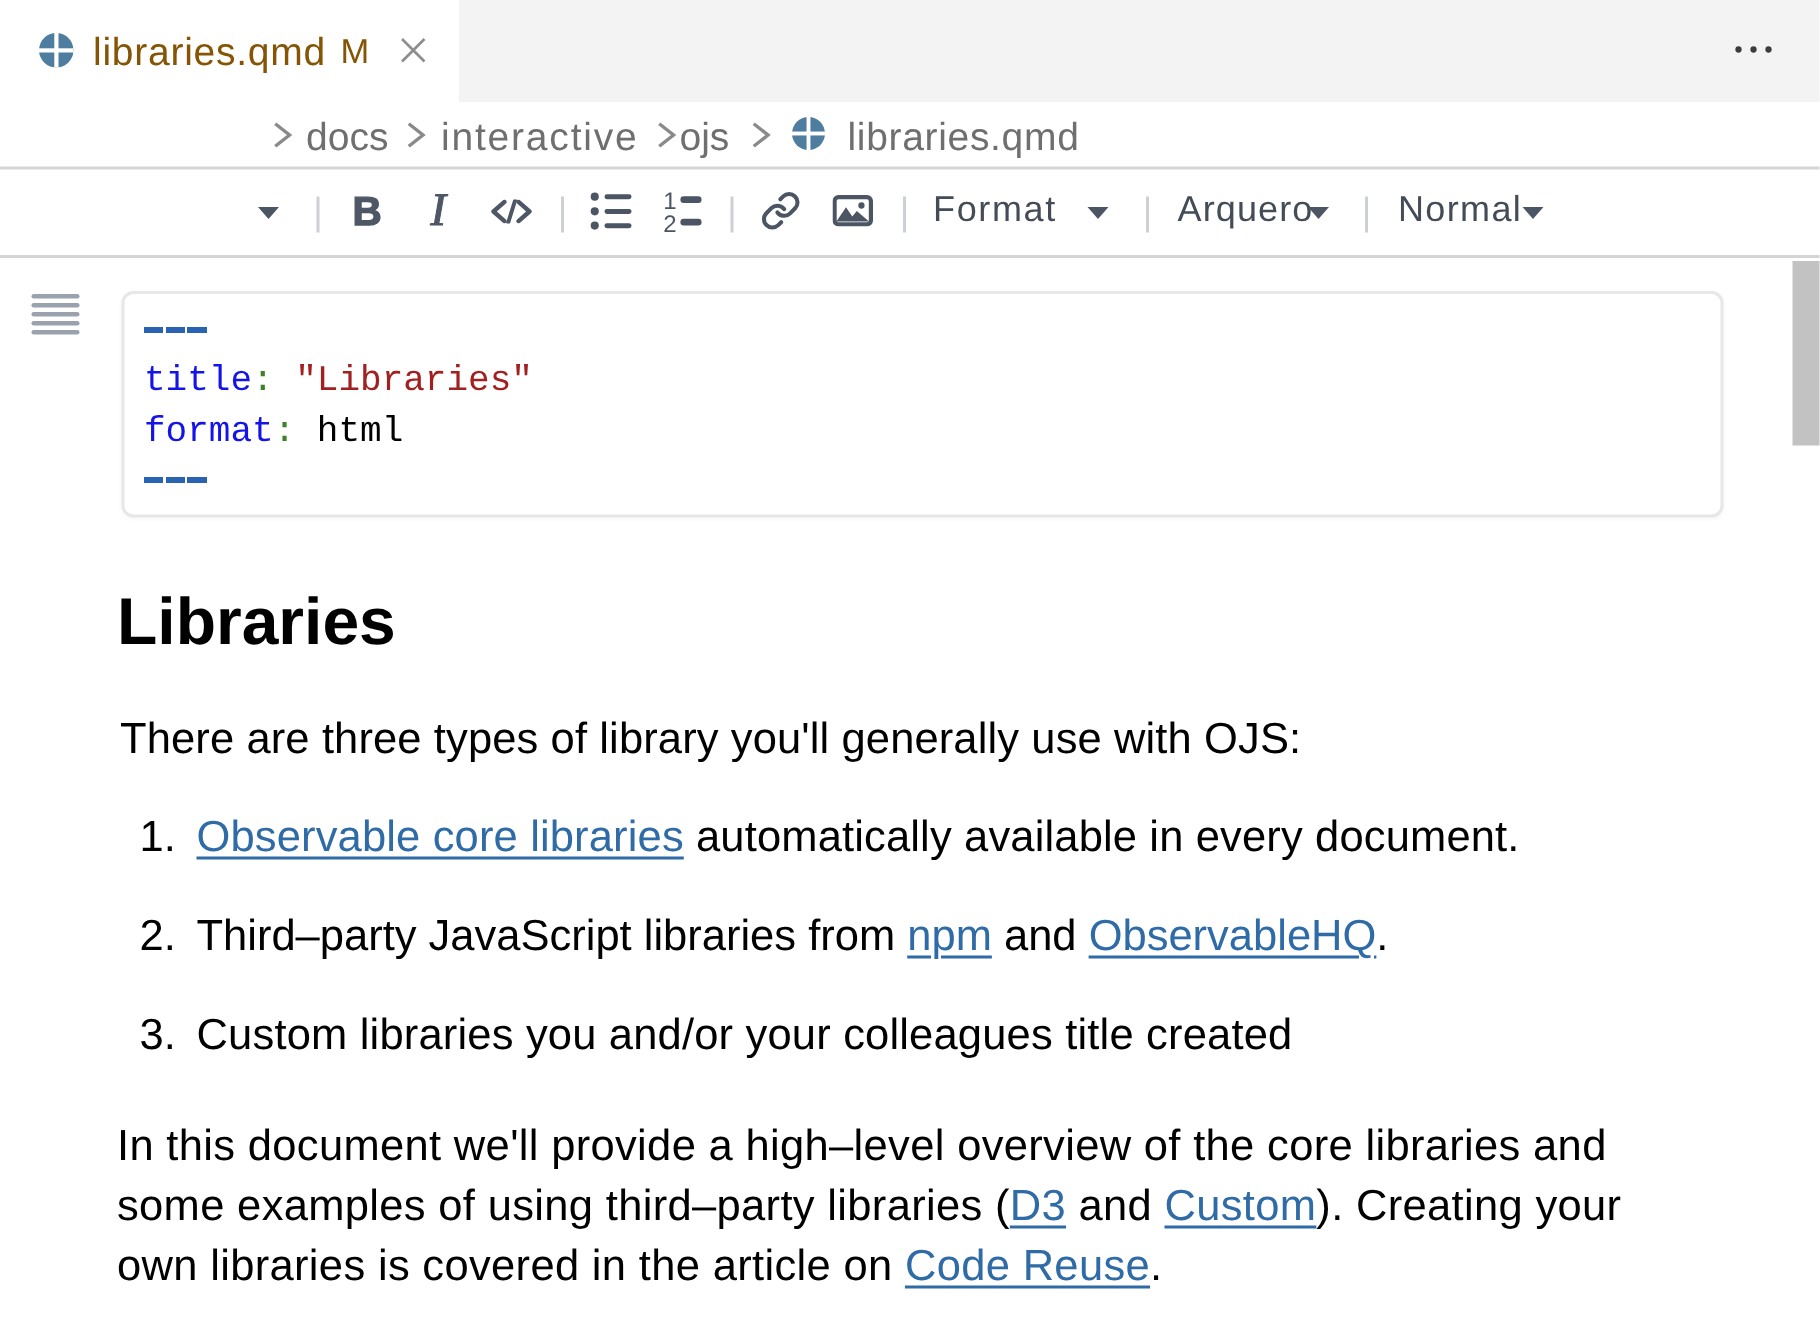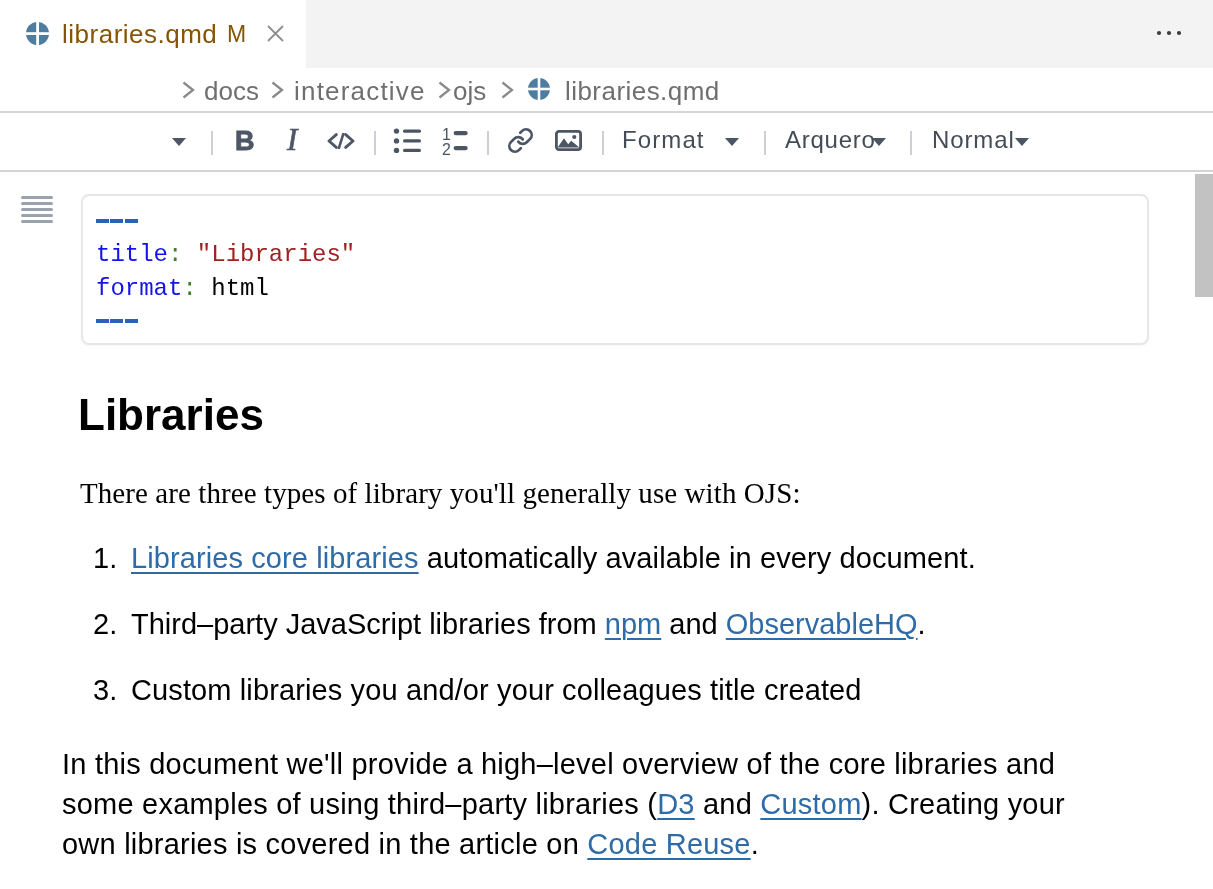--- a/index.html
+++ b/index.html
@@ -147,26 +147,26 @@
 
 <div class="abs" id="codeblock">
   <div id="code"><span class="dash3"></span>
 <span class="c-key">title</span><span class="c-colon">:</span> <span class="c-str">"Libraries"</span>
 <span class="c-key">format</span><span class="c-colon">:</span> html
 <span class="dash3"></span></div>
 </div>
 
 <h2>Libraries</h2>
 
-<div class="body" style="left:80px; top:473px; letter-spacing:0.08px;font-family:Liberation Serif, serif;">There are three types of library you'll generally use with OJS:</div>
+<div class="body" style="left:80px; top:473px; letter-spacing:0.08px;">There are three types of library you'll generally use with OJS:</div>
 
 <div class="body num" style="left:93px; top:538px;">1.</div>
-<div class="body" style="left:131px; top:538px; letter-spacing:0.1px;"><a>Libraries core libraries</a> automatically available in every document.</div>
+<div class="body" style="left:131px; top:538px; letter-spacing:0.1px;"><a>Observable core libraries</a> automatically available in every document.</div>
 
 <div class="body num" style="left:93px; top:604px;">2.</div>
 <div class="body" style="left:131px; top:604px;">Third–party JavaScript libraries from <a>npm</a> and <a>ObservableHQ</a>.</div>
 
 <div class="body num" style="left:93px; top:670px;">3.</div>
 <div class="body" style="left:131px; top:670px; letter-spacing:0.12px;">Custom libraries you and/or your colleagues title created</div>
 
-<div class="body" style="left:62px; top:744px; letter-spacing:0.22px;">In this document we'll provide a high–level overview of the core libraries and<br>some examples of using third–party libraries (<a>D3</a> and <a>Custom</a>). Creating your<br>own libraries is covered in the article on <a>Code Reuse</a>.</div>
+<div class="body" style="left:78px; top:744px; letter-spacing:0.22px;">In this document we'll provide a high–level overview of the core libraries and<br>some examples of using third–party libraries (<a>D3</a> and <a>Custom</a>). Creating your<br>own libraries is covered in the article on <a>Code Reuse</a>.</div>
 
 <div class="abs" id="thumb"></div>
 
 </body></html>

